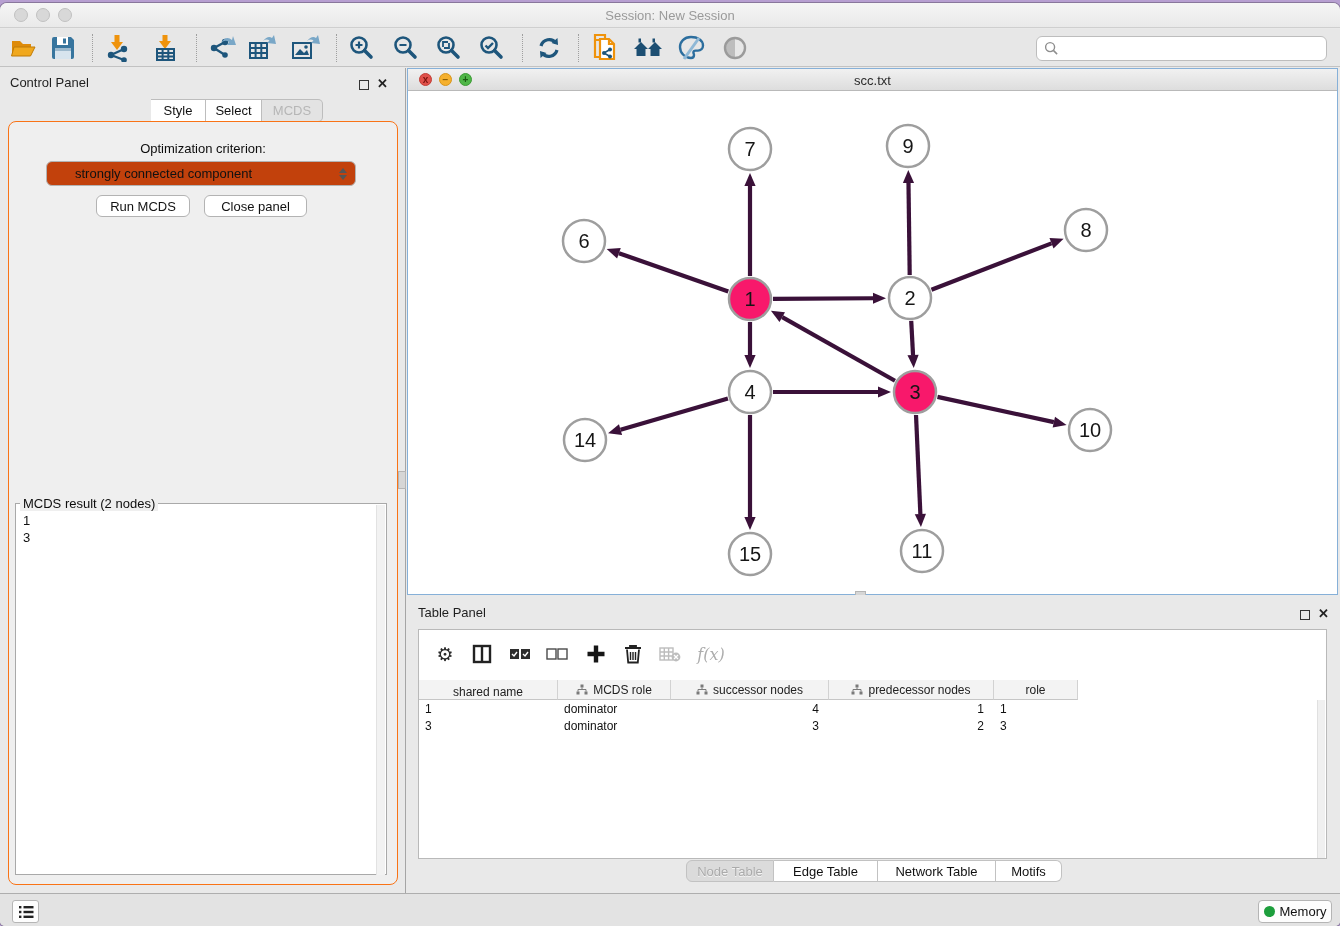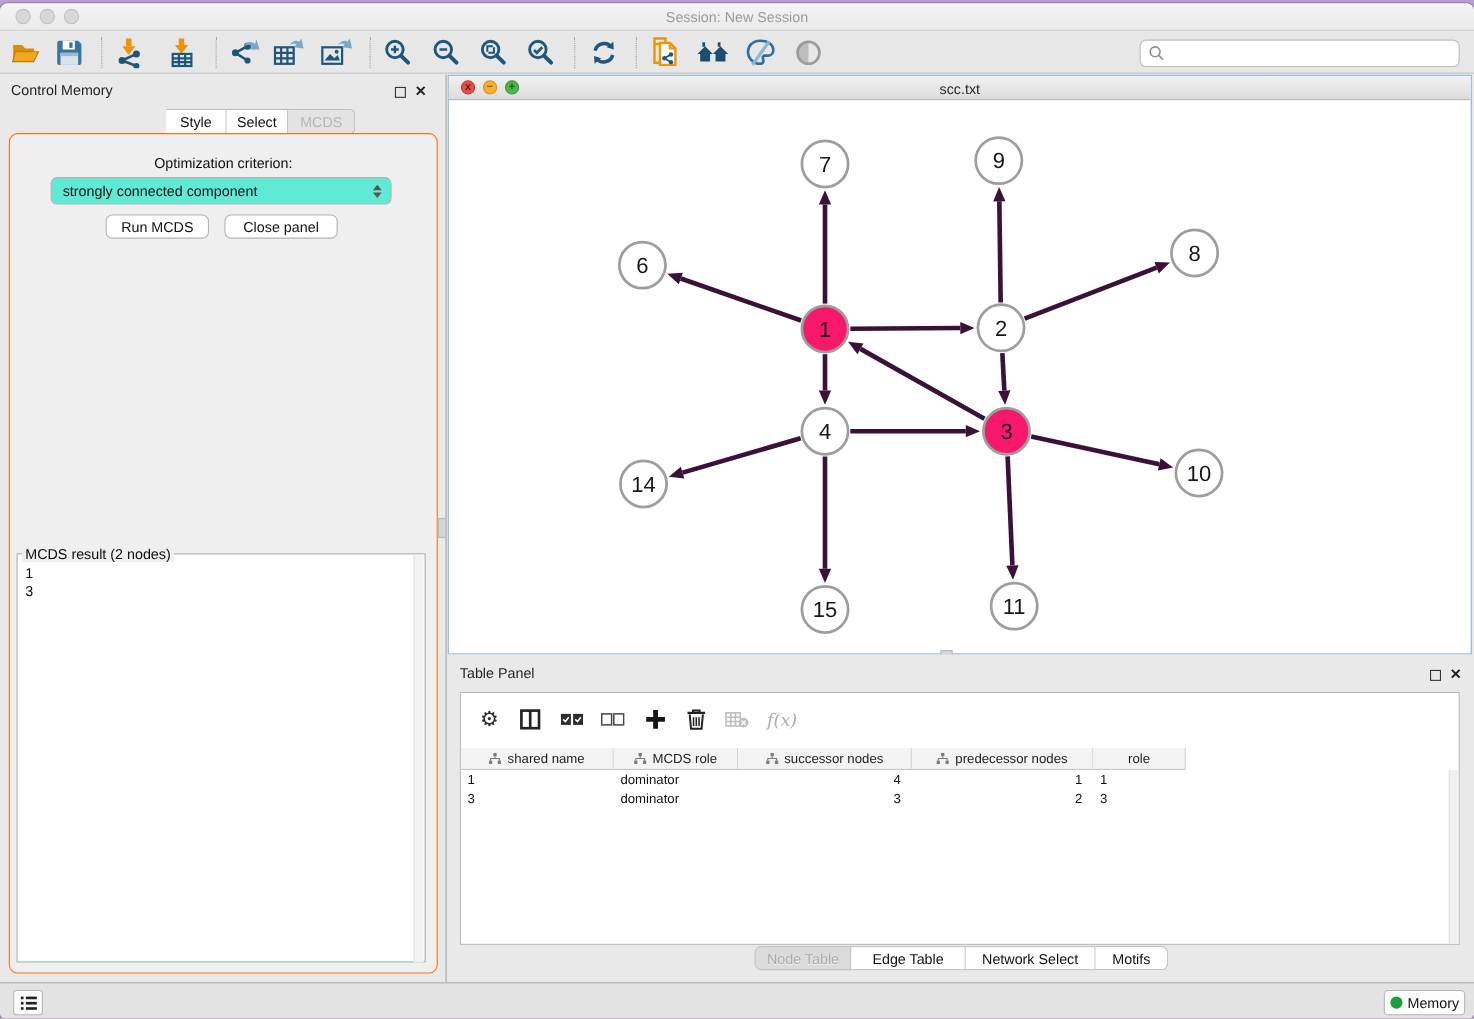--- a/index.html
+++ b/index.html
@@ -43,23 +43,23 @@
           background:#fff; border:1px solid #bdbdbd; border-left:none;
           display:flex; align-items:center; justify-content:center; }
   .ctab.first { border-left:1px solid #bdbdbd; border-radius:5px 0 0 5px; }
   .ctab.last  { border-radius:0 5px 5px 0; }
   .ctab.disabled-active { background:#e3e3e3; color:#b6b6b6; }
   #cp-content { position:absolute; left:8px; top:53px; width:390px; height:764px;
                 background:#efefef; border:1px solid #f97316; border-radius:8px; }
   #opt-label { position:absolute; left:0; top:19px; width:100%; text-align:center;
                font-size:13px; color:#0d0d0d; }
   #criterion-select { position:absolute; left:37px; top:39px; width:310px; height:25px;
-                      background:#5eead4; border:1px solid #b3b3b3; border-radius:6px;
+                      background:#c2410c; border:1px solid #b3b3b3; border-radius:6px;
                       font-size:13px; color:#111; display:flex; align-items:center;
-                      padding-left:10px; }
+                      padding-left:28px; }
   .stepper { position:absolute; right:7px; top:4px; width:11px; height:16px;
              display:flex; flex-direction:column; align-items:center; justify-content:center; gap:2px; }
   .tri-up   { width:0; height:0; border-left:4px solid transparent; border-right:4px solid transparent; border-bottom:5px solid #555; }
   .tri-down { width:0; height:0; border-left:4px solid transparent; border-right:4px solid transparent; border-top:5px solid #555; }
   .cp-btn { position:absolute; top:73px; height:22px; background:#fff;
             border:1px solid #b3b3b3; border-radius:6px; font-size:13px; color:#111;
             display:flex; align-items:center; justify-content:center; }
   #result-box { position:absolute; left:6px; top:381px; width:372px; height:372px;
                 background:#fff; border:1px solid #a9a9a9; }
   #result-legend { position:absolute; top:-8px; left:4px; background:#efefef;
@@ -272,21 +272,21 @@
       <svg width="15" height="15" viewBox="0 0 16 16">
         <circle cx="6.5" cy="6.5" r="4.8" fill="none" stroke="#8e8e8e" stroke-width="1.5"></circle>
         <path d="M10 10 L14 14" stroke="#8e8e8e" stroke-width="1.6"></path>
       </svg>
       <input id="search-input" type="text" style="">
     </div>
   </div>
 
   <div id="control-panel">
     <div class="abs" style="left:10px; top:5px">
-      <span class="panel-title">Control Memory</span>
+      <span class="panel-title">Control Panel</span>
     </div>
     <div class="abs" style="left:359px; top:8px"><span class="float-ico"></span></div>
     <div class="abs" style="left:377px; top:6px"><span class="close-ico">✕</span></div>
     <div id="cp-tabs">
           <div class="ctab first" style="left: 75px; width: 76px; margin-top: 28px;">Network</div>
           <div class="ctab" style="left: 151px; width: 55px;">Style</div>
           <div class="ctab" style="left: 206px; width: 56px;">Select</div>
           <div class="ctab last disabled-active" style="left: 262px; width: 61px;">MCDS</div>
         </div>
     <div id="cp-content">
@@ -426,21 +426,21 @@
             <path d="M1 6 h13 M1 10 h13 M5.3 2 v12 M9.6 2 v12"></path>
           </g>
           <circle cx="17" cy="11" r="4.4" fill="#bdbdbd"></circle>
           <path d="M15 9 l4 4 M19 9 l-4 4" stroke="#fff" stroke-width="1.3"></path>
         </svg>
       </div>
       <div class="tp-tool" style="left:272px; width:40px">
         <span class="fx-text">f(x)</span>
       </div>
       <div id="tp-header">
-            <div class="th-cell" style="width: 139px;">
+            <div class="th-cell" style="width: 139px; flex-direction: column;">
               <svg width="12" height="11" viewBox="0 0 12 11">
                 <rect x="4.5" y="0.5" width="3" height="3" fill="#7a7a7a"></rect>
                 <rect x="0.5" y="7.5" width="3" height="3" fill="#7a7a7a"></rect>
                 <rect x="8.5" y="7.5" width="3" height="3" fill="#7a7a7a"></rect>
                 <path d="M6 3.5 V5.5 M2 7.5 V5.5 H10 V7.5" stroke="#7a7a7a" stroke-width="1" fill="none"></path>
               </svg>
               <span>shared name</span>
             </div>
             <div class="th-cell" style="width: 113px;">
               <svg width="12" height="11" viewBox="0 0 12 11">
@@ -487,21 +487,21 @@
               <div class="td-cell" style="width: 158px; justify-content: flex-end; padding-right: 10px;">3</div>
               <div class="td-cell" style="width: 165px; justify-content: flex-end; padding-right: 10px;">2</div>
               <div class="td-cell" style="width: 84px; padding-left: 6px;">3</div>
             </div>
           </div>
       <div id="tp-scroll"></div>
     </div>
     <div id="tp-tabs">
           <div class="btab first active" style="left: 279px; width: 88px;">Node Table</div>
           <div class="btab" style="left: 367px; width: 104px;">Edge Table</div>
-          <div class="btab" style="left: 471px; width: 118px;">Network Select</div>
+          <div class="btab" style="left: 471px; width: 118px;">Network Table</div>
           <div class="btab last" style="left: 589px; width: 66px;">Motifs</div>
         </div>
   </div>
 
   <div id="status-bar">
     <div id="list-btn">
       <svg width="16" height="14" viewBox="0 0 16 14">
         <rect x="1" y="1" width="2.4" height="2.4" fill="#222"></rect>
             <rect x="5.5" y="1" width="10" height="2.4" fill="#222"></rect>
         <rect x="1" y="5.8" width="2.4" height="2.4" fill="#222"></rect>

